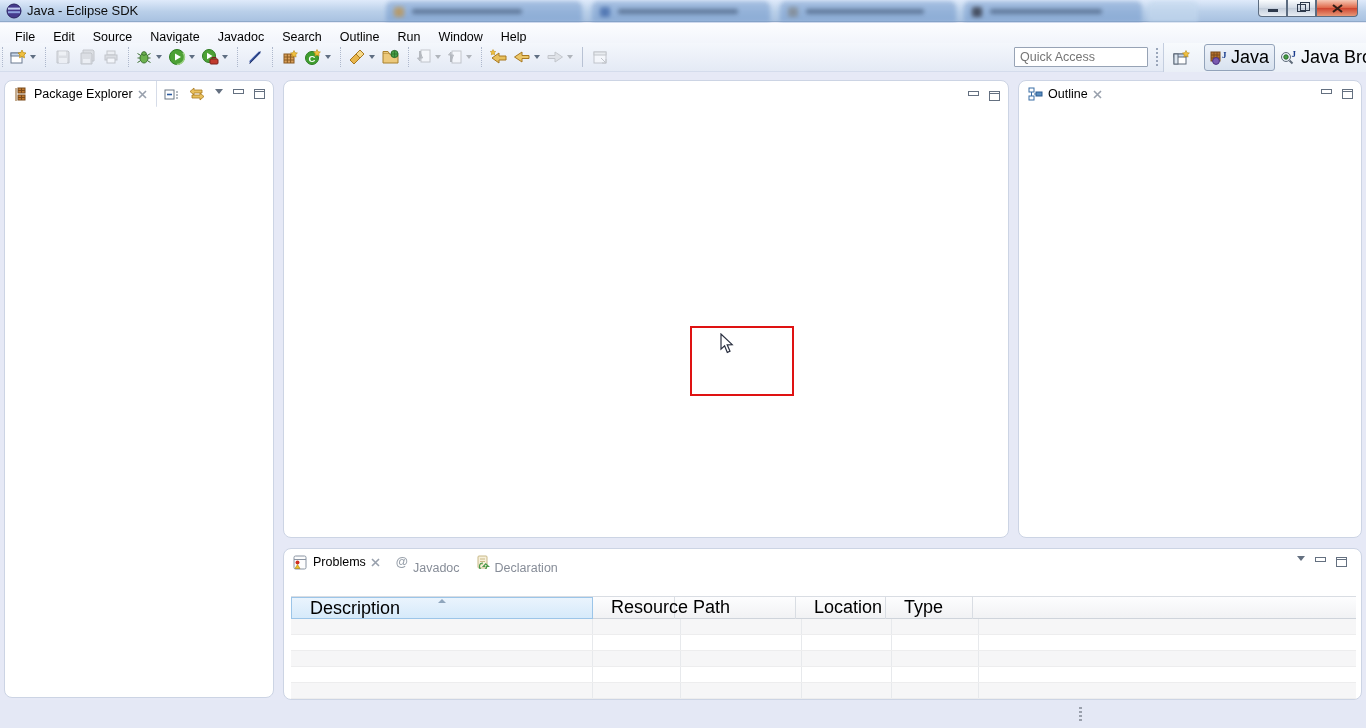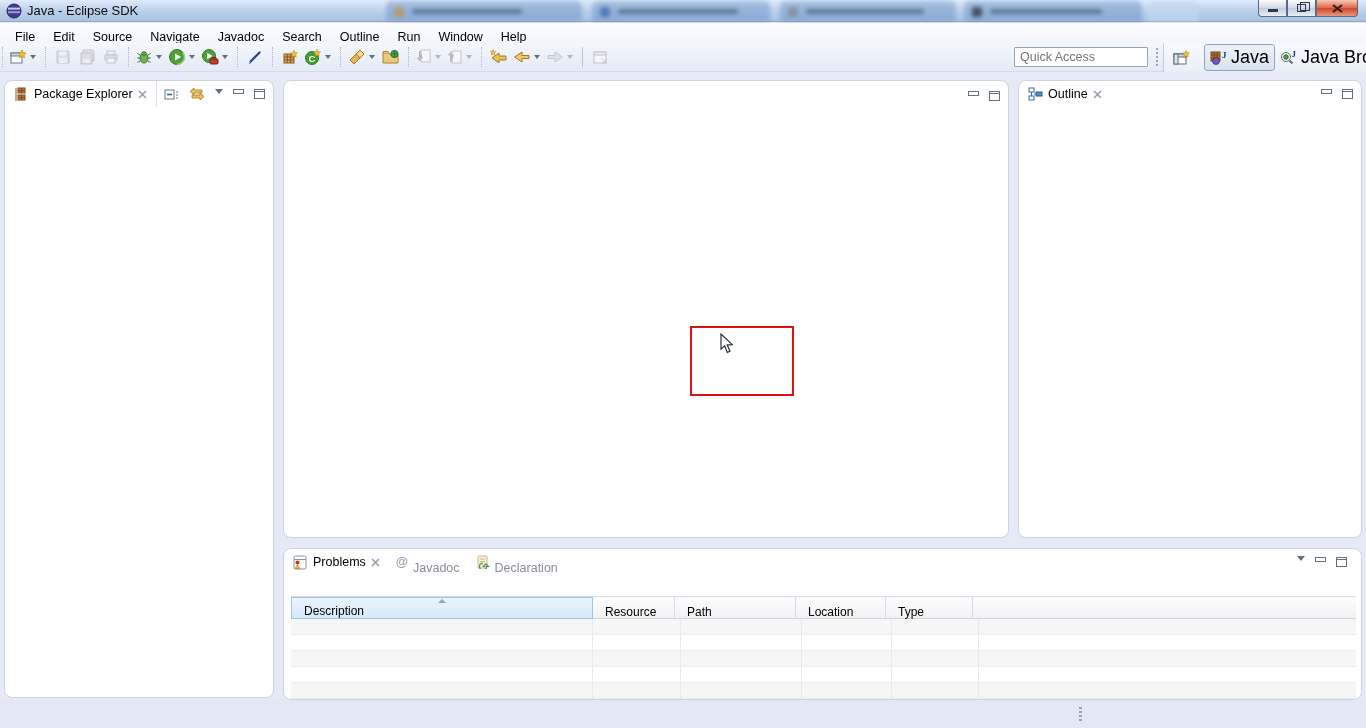--- a/index.html
+++ b/index.html
@@ -83,22 +83,22 @@
 
   .outline-panel { left:1018px; top:80px; width:344px; height:458px; }
   .outline-msg { padding:9px 0 0 9px; font-size:12.5px; color:#000; }
 
   .problems-panel { left:283px; top:548px; width:1079px; height:152px; }
   .items-count { padding:3px 0 2px 8px; font-size:12px; color:#000; }
 
   
   .ptable { position:absolute; left:7px; top:47px; width:1065px; border-top:1px solid #d9dde3; }
   .thead { display:flex; height:22px; border-bottom:1px solid #cfd4db; background:linear-gradient(#fdfdfe,#f1f2f4); }
-  .th { border-right:1px solid #d9dde3; display:flex; align-items:flex-end; padding-left:12px;
-    font-size:12px; color:#000; position:relative; height:22px; }
+  .th { border-right:1px solid #d9dde3; display:flex; align-items:flex-start; padding-left:18px;
+    font-size:18px; color:#000; position:relative; height:22px; }
   .th.sorted { background:linear-gradient(#eaf4fd,#d6eafa); border:1px solid #9cc5e8; height:22px; }
   .sort-arrow { position:absolute; top:1px; left:50%; margin-left:-4px; width:0; height:0;
     border-left:4px solid transparent; border-right:4px solid transparent; border-bottom:4px solid #8fa6bd; }
   .trow { display:flex; height:16px; border-bottom:1px solid #ededee; }
   .trow.alt { background:#f6f6f7; }
   .td { border-right:1px solid #e7e9ec; height:100%; }
 
   
   .statusbar { position:absolute; left:0; top:700px; width:1366px; height:28px; background:#e4e8f5; }
   .status-handle { position:absolute; left:1079px; top:7px; width:3px; height:16px;

